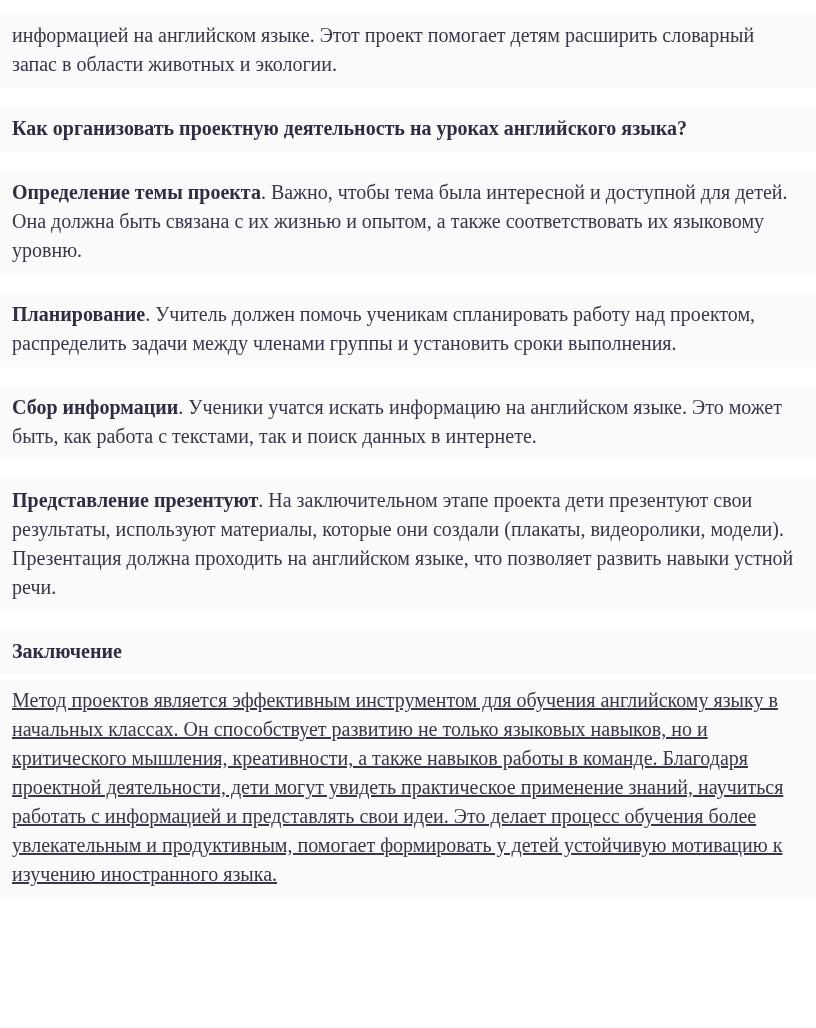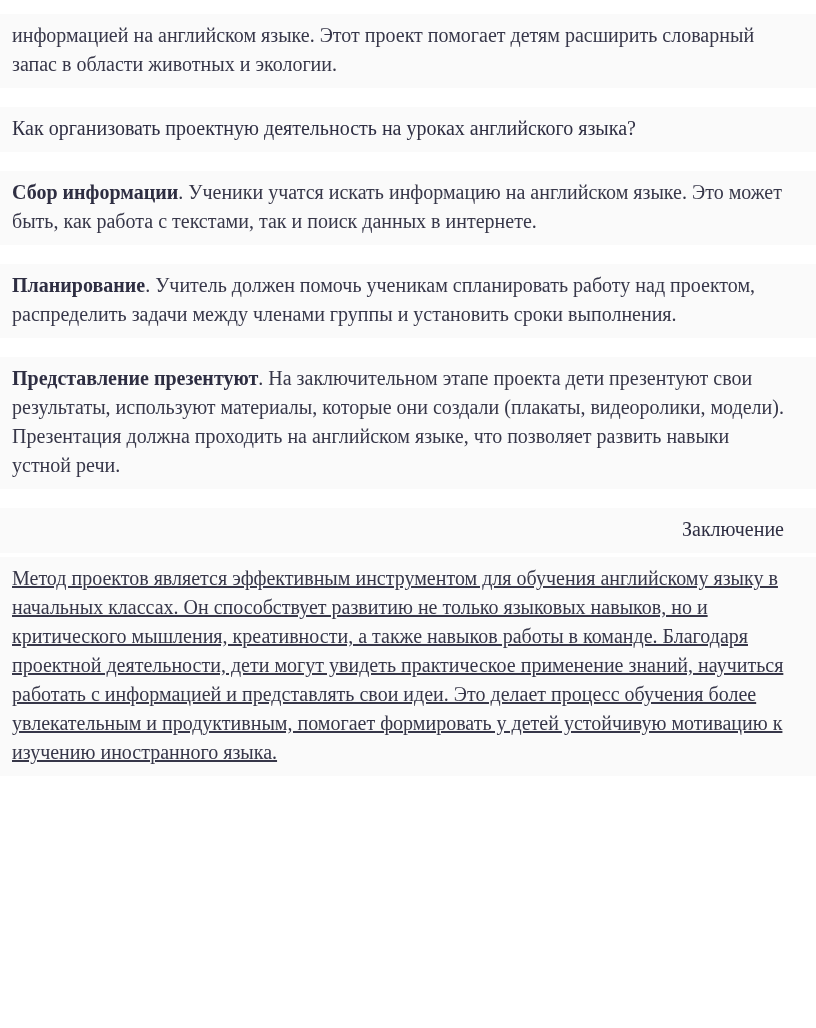--- a/index.html
+++ b/index.html
@@ -16,61 +16,63 @@
     font-size: 20px;
     line-height: 29px;
     color: #373749;
     overflow: hidden;
   }
   .doc {
     width: 816px;
   }
   .block {
     background: #fafafa;
-    padding: 7px 32px 9px 12px;
+    padding: 7px 14px 9px 12px;
     margin-bottom: 19px;
     box-sizing: border-box;
     width: 816px;
   }
   .block.tight {
     margin-bottom: 4px;
-    text-align: right;
   }
   .block.last {
     margin-bottom: 0;
     text-decoration: underline;
   }
   .block strong {
     font-weight: bold;
     color: #2e2e42;
   }
   .heading strong {
-    font-weight: normal;
+    font-weight: bold;
   }
 </style>
 </head>
 <body>
 
 <div class="doc">
 
   <div class="block">
     <span>информацией на английском языке. Этот проект помогает детям расширить словарный запас в области животных и экологии.</span>
   </div>
 
   <div class="block heading">
     <strong>Как организовать проектную деятельность на уроках английского языка?</strong>
   </div>
 
-
   <div class="block">
-    <strong>Сбор информации</strong><span>. Ученики учатся искать информацию на английском языке. Это может быть, как работа с текстами, так и поиск данных в интернете.</span>
+    <strong>Определение темы проекта</strong><span>. Важно, чтобы тема была интересной и доступной для детей. Она должна быть связана с их жизнью и опытом, а также соответствовать их языковому уровню.</span>
   </div>
 
   <div class="block">
     <strong>Планирование</strong><span>. Учитель должен помочь ученикам спланировать работу над проектом, распределить задачи между членами группы и установить сроки выполнения.</span>
+  </div>
+
+  <div class="block">
+    <strong>Сбор информации</strong><span>. Ученики учатся искать информацию на английском языке. Это может быть, как работа с текстами, так и поиск данных в интернете.</span>
   </div>
 
   <div class="block">
     <strong>Представление презентуют</strong><span>. На заключительном этапе проекта дети презентуют свои результаты, используют материалы, которые они создали (плакаты, видеоролики, модели). Презентация должна проходить на английском языке, что позволяет развить навыки устной речи.</span>
   </div>
 
 
   <div class="block heading tight">
     <strong>Заключение</strong>
   </div>

